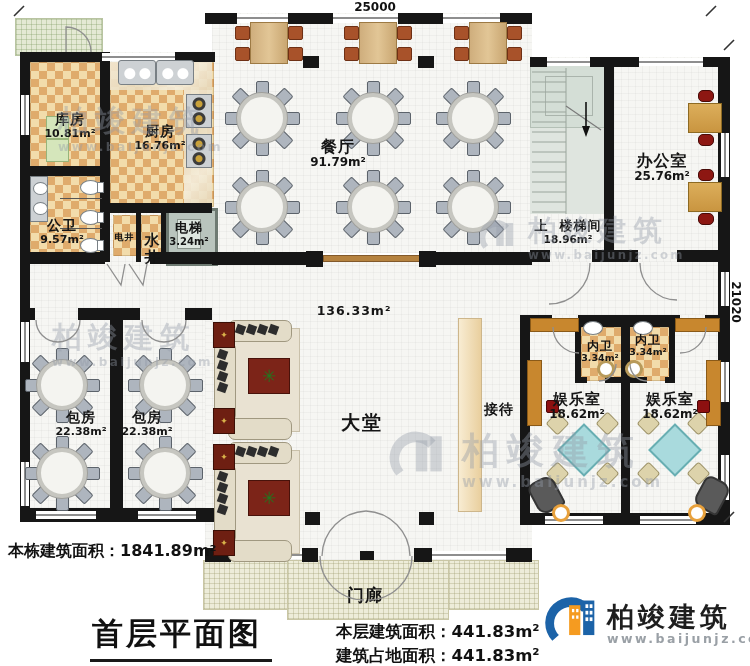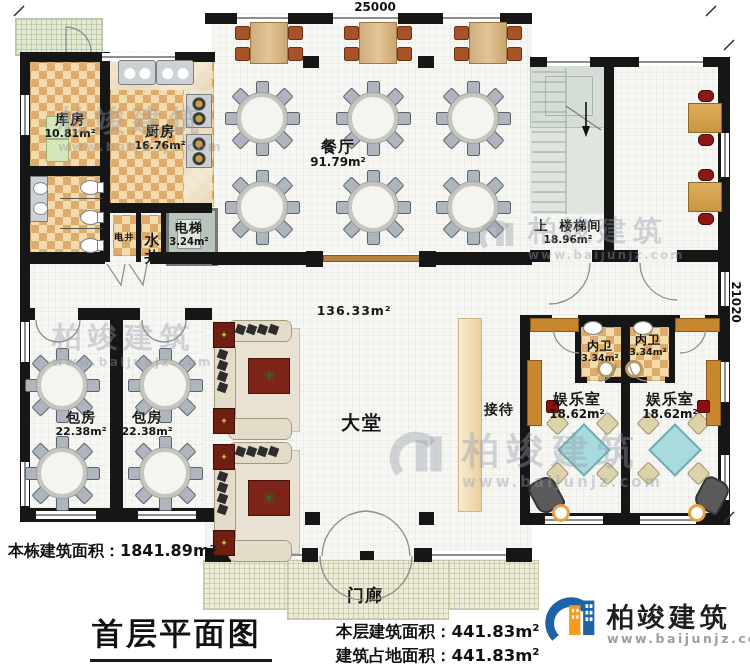--- a/index.html
+++ b/index.html
@@ -380,37 +380,45 @@
     </div>
 
   <div class="room-label" style="left:32px;top:112px;width:76px;">
     <span class="nm">库房</span>
     <span class="area">10.81m²</span>
     </div>
   <div class="room-label" style="left:118px;top:124px;width:84px;">
     <span class="nm">厨房</span>
     <span class="area">16.76m²</span>
     </div>
+  <div class="room-label" style="left:26px;top:218px;width:72px;">
+    <span class="nm">公卫</span>
+    <span class="area">9.57m²</span>
+    </div>
   <div class="room-label" style="left:111px;top:232px;width:27px;">
     <span class="nm" style="font-size:9px;">电井</span>
     </div>
   <div class="room-label" style="left:139px;top:232px;width:27px;">
     <span class="nm" style="font-size:15px;">水井</span>
     </div>
   <div class="room-label" style="left:166px;top:221px;width:46px;">
     <span class="nm" style="font-size:13px;">电梯</span>
     <span class="area" style="font-size:10px;">3.24m²</span>
     </div>
   <div class="room-label" style="left:292px;top:138px;width:92px;">
     <span class="nm" style="font-size:16px;">餐厅</span>
     <span class="area" style="font-size:12px;">91.79m²</span>
     </div>
   <div class="room-label" style="left:528px;top:219px;width:80px;">
     <span class="nm" style="font-size:13px;"><span>上</span>&nbsp;&nbsp;<span>楼梯间</span></span>
     <span class="area" style="font-size:10.5px;">18.96m²</span>
+    </div>
+  <div class="room-label" style="left:612px;top:152px;width:100px;">
+    <span class="nm" style="font-size:16px;">办公室</span>
+    <span class="area" style="font-size:12px;">25.76m²</span>
     </div>
   <div class="room-label" style="left:308px;top:304px;width:92px;">
     <span class="nm" style="font-size:12.5px;">136.33m²</span>
     </div>
   <div class="room-label" style="left:322px;top:412px;width:80px;">
     <span class="nm" style="font-size:19px;letter-spacing:2px;">大堂</span>
     </div>
   <div class="room-label" style="left:481px;top:402px;width:36px;">
     <span class="nm" style="font-size:14px;">接待</span>
     </div>

